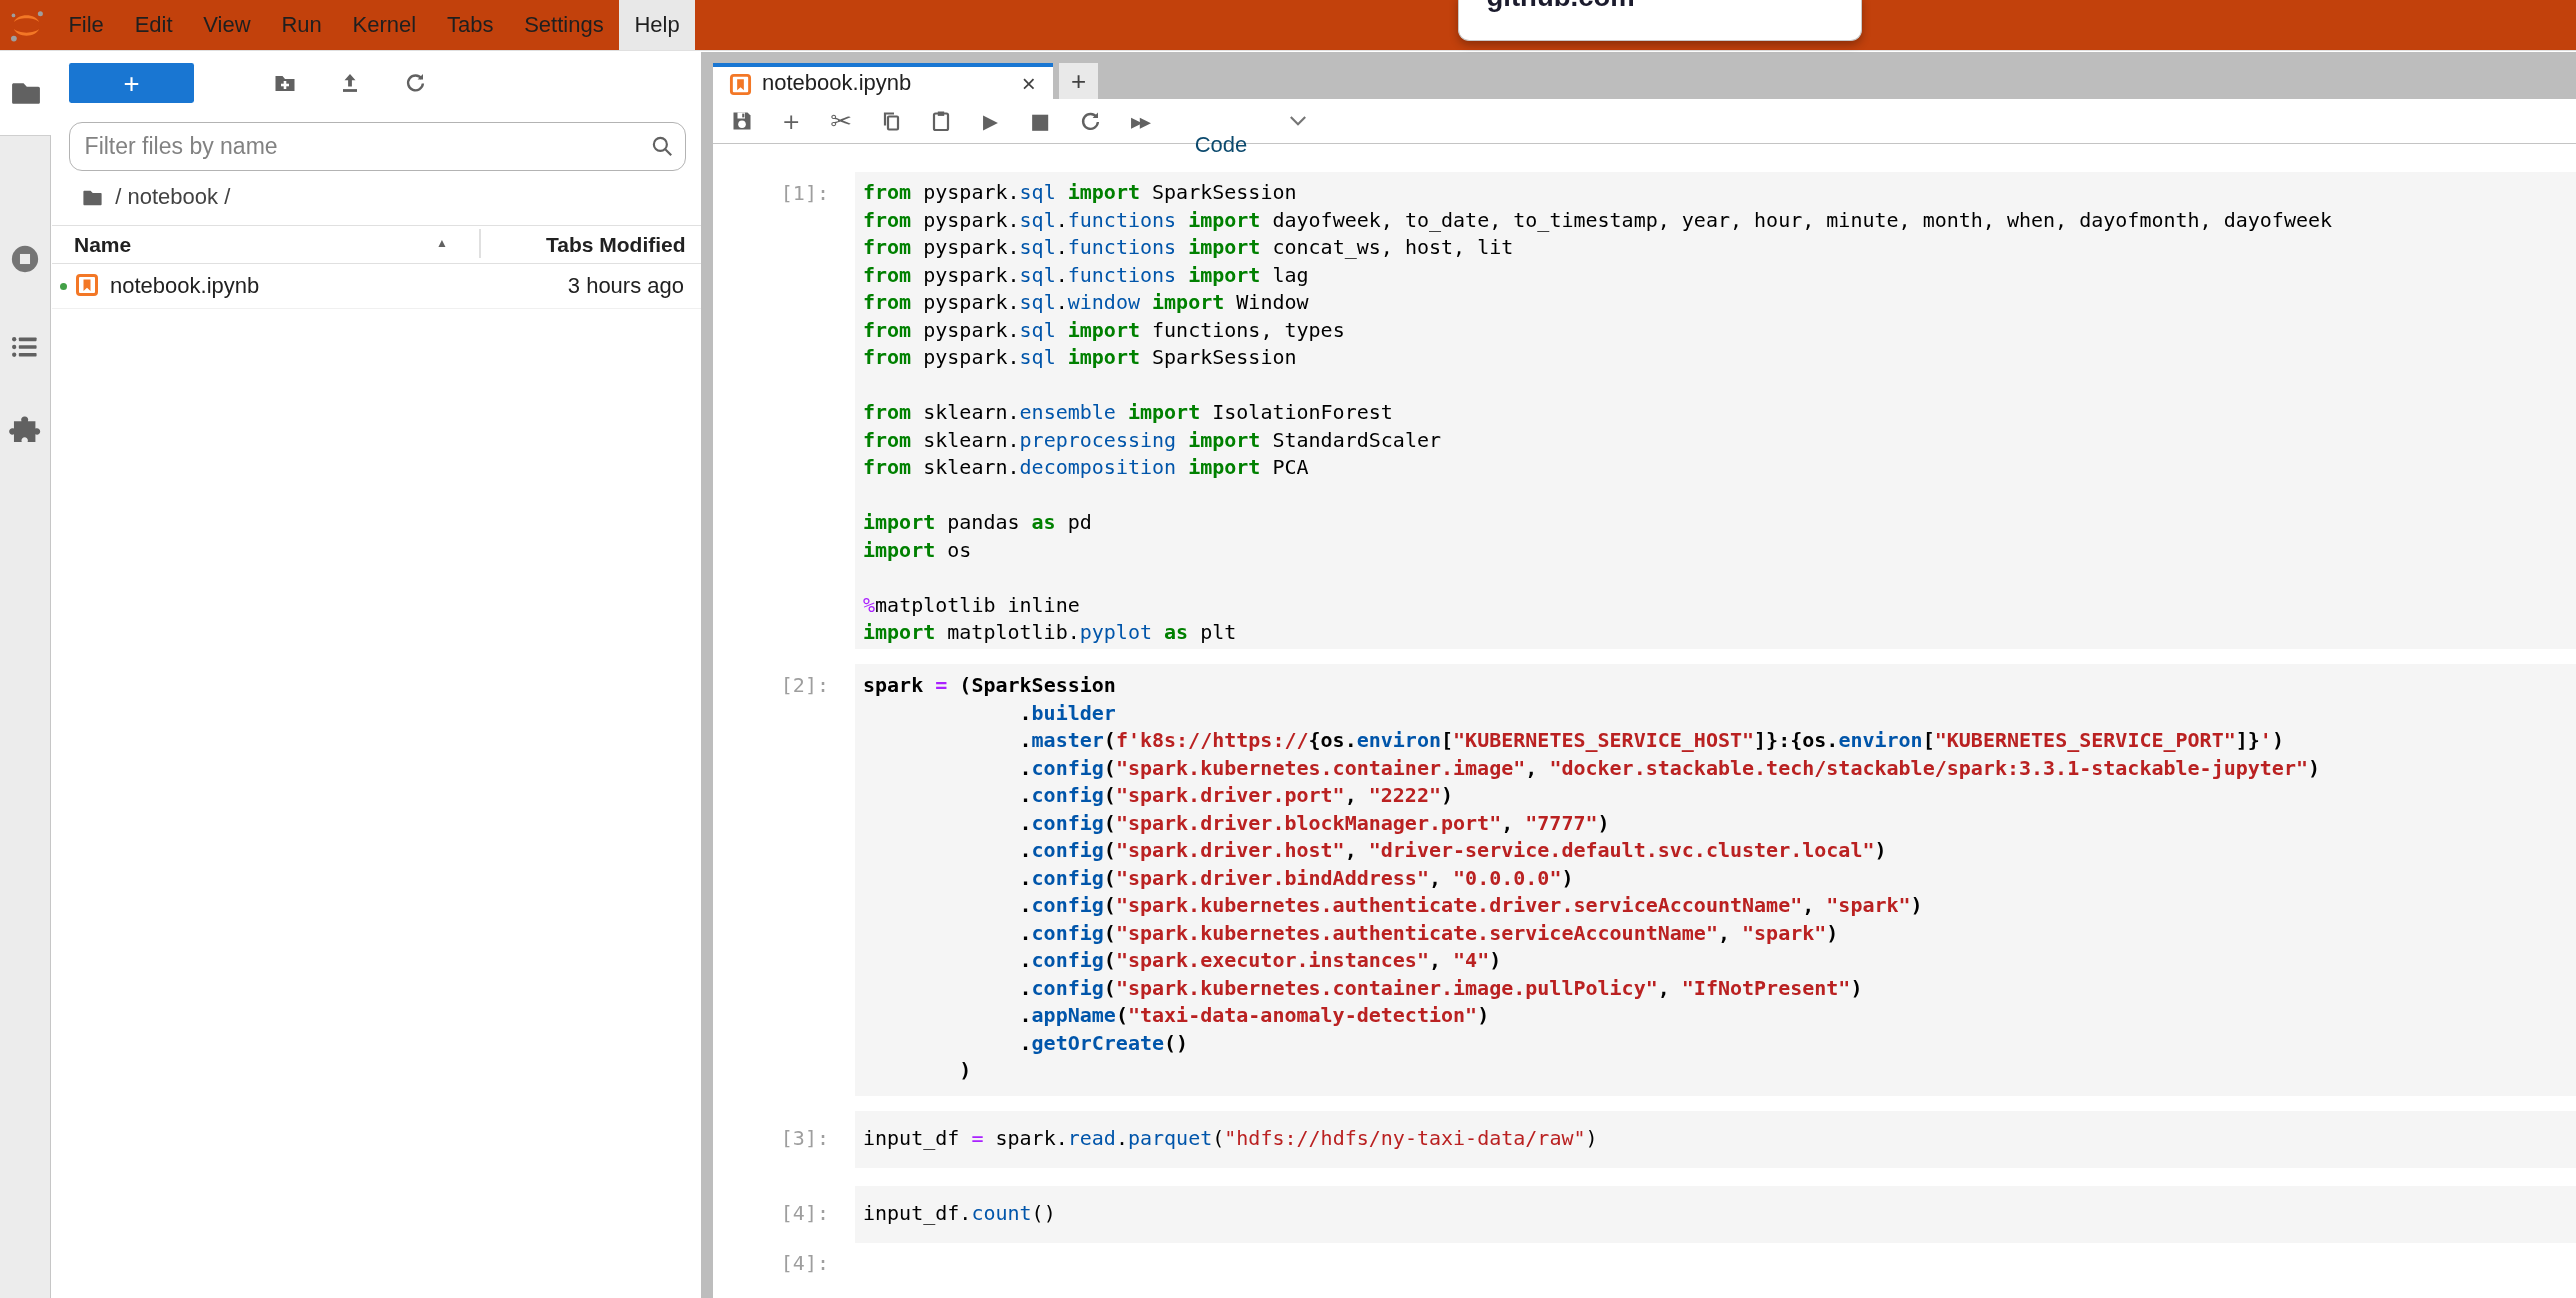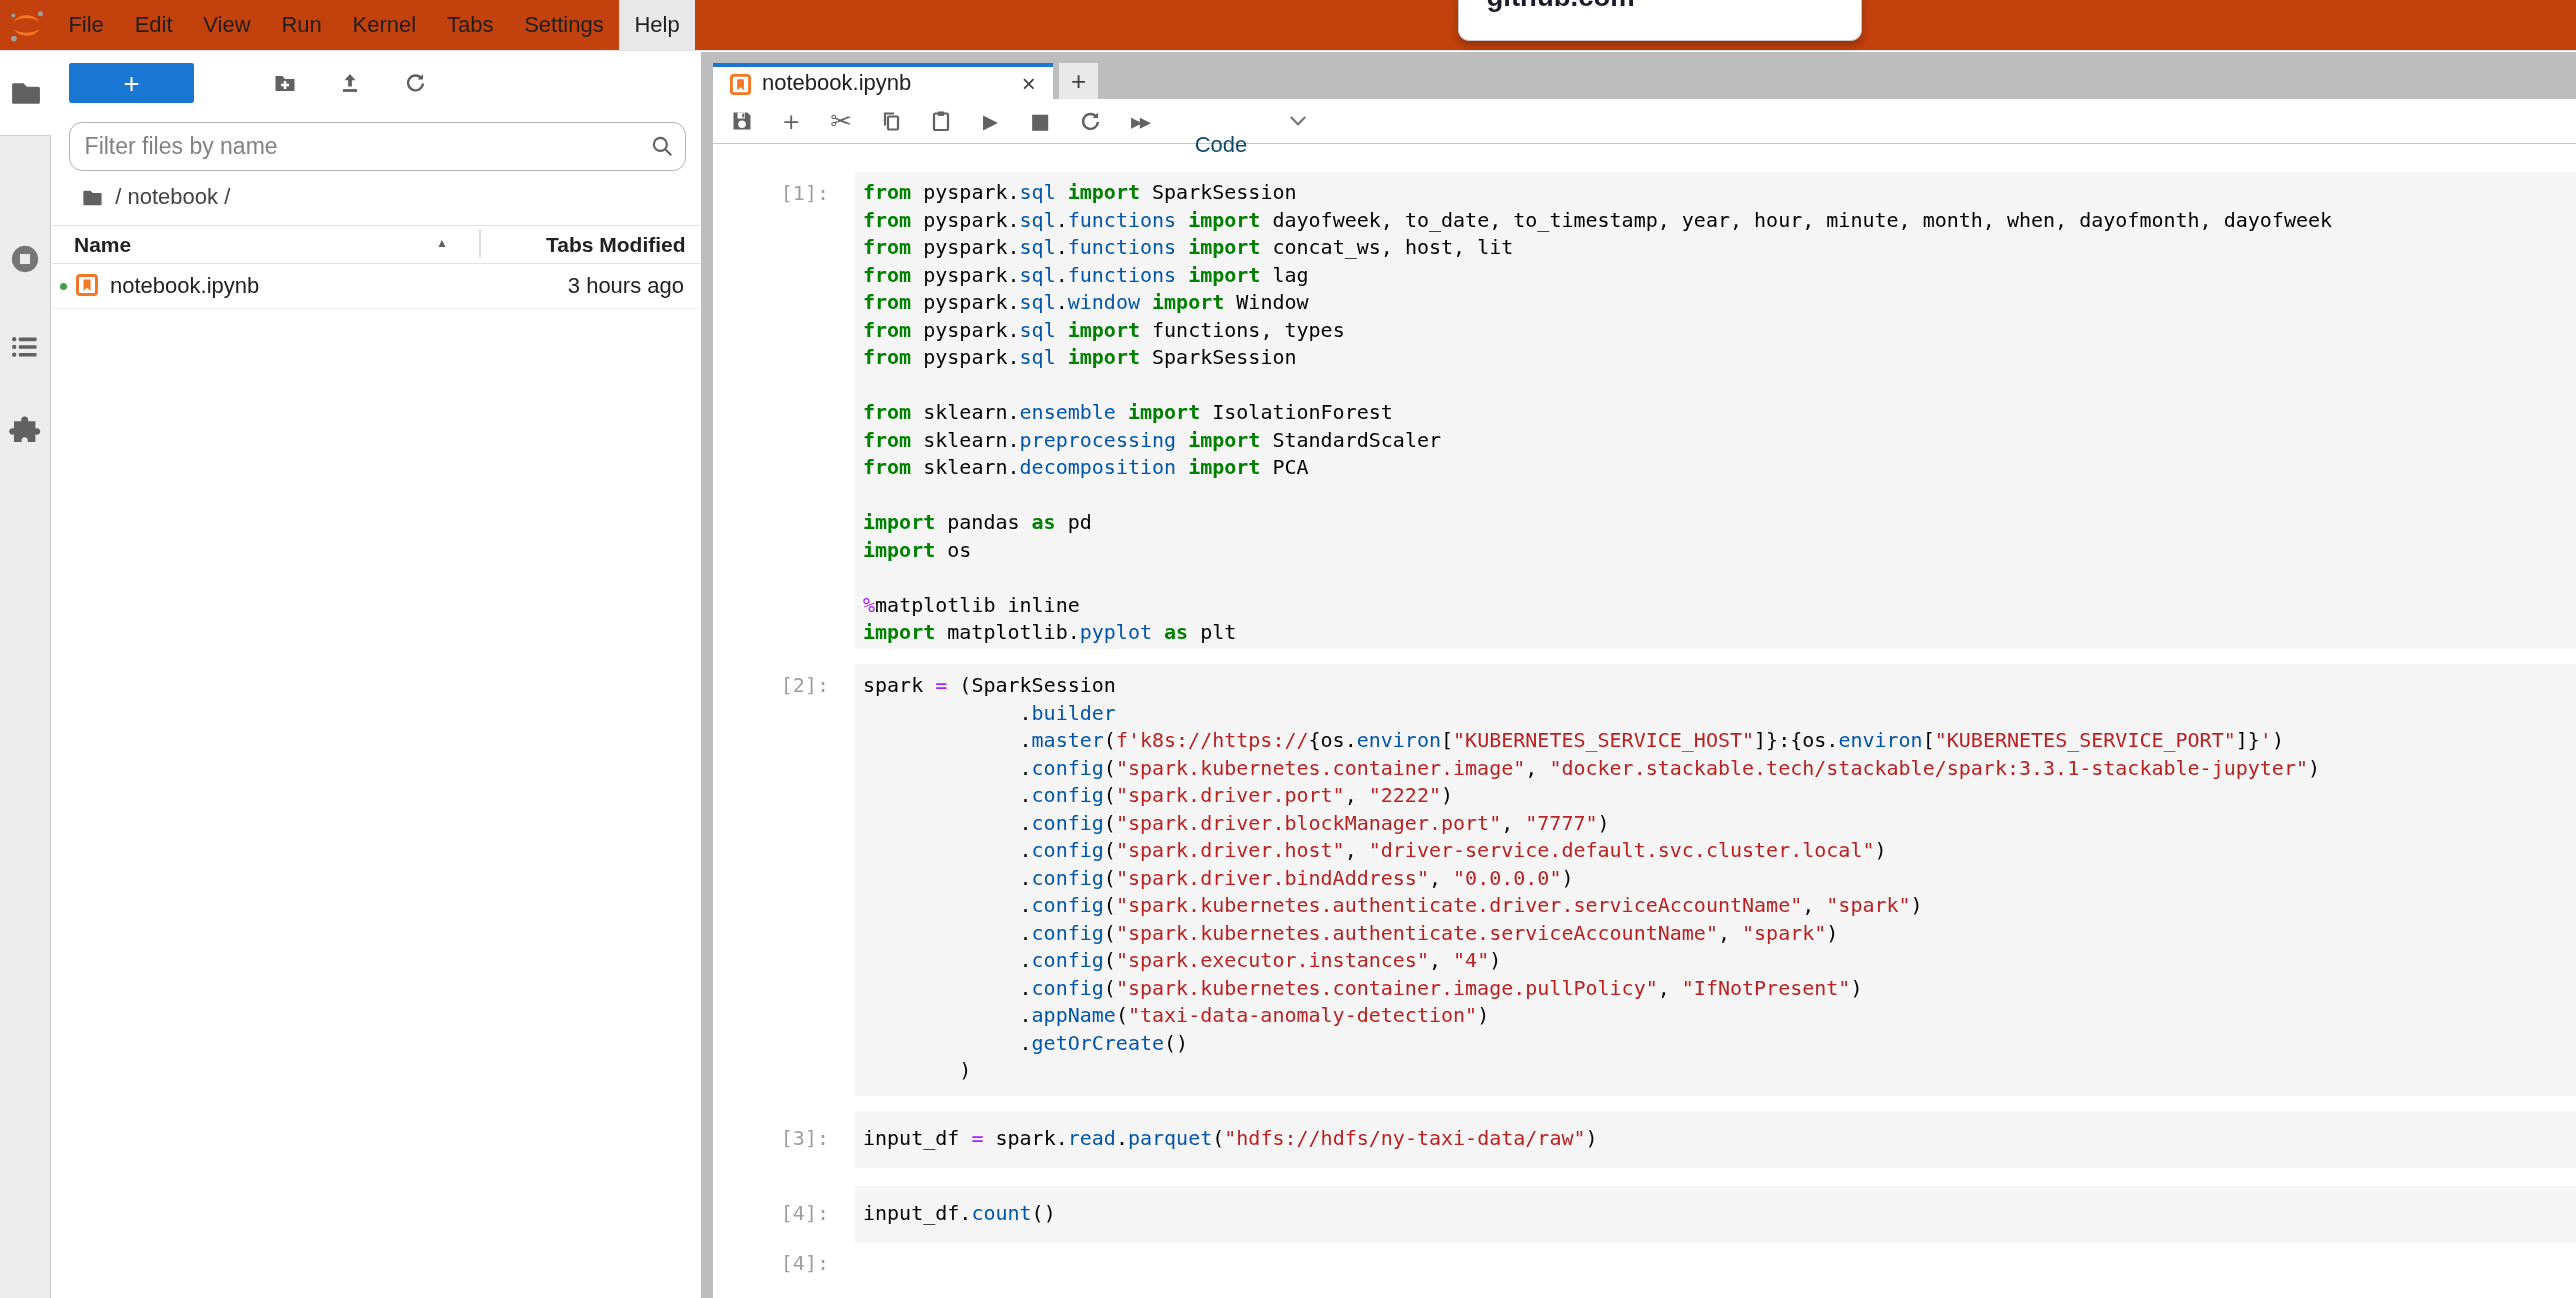--- a/index.html
+++ b/index.html
@@ -287,21 +287,21 @@
           <div class="cl"><span class="tk-k">from</span><span> sklearn.</span><span class="tk-p">preprocessing</span><span> </span><span class="tk-k">import</span><span> StandardScaler</span></div>
           <div class="cl"><span class="tk-k">from</span><span> sklearn.</span><span class="tk-p">decomposition</span><span> </span><span class="tk-k">import</span><span> PCA</span></div>
           <div class="cl">&nbsp;</div>
           <div class="cl"><span class="tk-k">import</span><span> pandas </span><span class="tk-k">as</span><span> pd</span></div>
           <div class="cl"><span class="tk-k">import</span><span> os</span></div>
           <div class="cl">&nbsp;</div>
           <div class="cl"><span class="tk-o">%</span><span>matplotlib inline</span></div>
           <div class="cl"><span class="tk-k">import</span><span> matplotlib.</span><span class="tk-p">pyplot</span><span> </span><span class="tk-k">as</span><span> plt</span></div>
         </div>
         <div class="prompt" style="top: 672px;">[2]:</div>
-        <div class="editor" style="top: 664px; height: 432px; padding-top: 8px;">
+        <div class="editor" style="top: 664px; height: 432px; padding-top: 8px; font-weight: bold;">
           <div class="cl"><span>spark </span><span class="tk-o">=</span><span> (SparkSession</span></div>
           <div class="cl"><span>             .</span><span class="tk-p">builder</span></div>
           <div class="cl"><span>             .</span><span class="tk-p">master</span><span>(</span><span class="tk-s">f'k8s://https://</span><span>{os.</span><span class="tk-p">environ</span><span>[</span><span class="tk-s">"KUBERNETES_SERVICE_HOST"</span><span>]}:{os.</span><span class="tk-p">environ</span><span>[</span><span class="tk-s">"KUBERNETES_SERVICE_PORT"</span><span>]}</span><span class="tk-s">'</span><span>)</span></div>
           <div class="cl"><span>             .</span><span class="tk-p">config</span><span>(</span><span class="tk-s">"spark.kubernetes.container.image"</span><span>, </span><span class="tk-s">"docker.stackable.tech/stackable/spark:3.3.1-stackable-jupyter"</span><span>)</span></div>
           <div class="cl"><span>             .</span><span class="tk-p">config</span><span>(</span><span class="tk-s">"spark.driver.port"</span><span>, </span><span class="tk-s">"2222"</span><span>)</span></div>
           <div class="cl"><span>             .</span><span class="tk-p">config</span><span>(</span><span class="tk-s">"spark.driver.blockManager.port"</span><span>, </span><span class="tk-s">"7777"</span><span>)</span></div>
           <div class="cl"><span>             .</span><span class="tk-p">config</span><span>(</span><span class="tk-s">"spark.driver.host"</span><span>, </span><span class="tk-s">"driver-service.default.svc.cluster.local"</span><span>)</span></div>
           <div class="cl"><span>             .</span><span class="tk-p">config</span><span>(</span><span class="tk-s">"spark.driver.bindAddress"</span><span>, </span><span class="tk-s">"0.0.0.0"</span><span>)</span></div>
           <div class="cl"><span>             .</span><span class="tk-p">config</span><span>(</span><span class="tk-s">"spark.kubernetes.authenticate.driver.serviceAccountName"</span><span>, </span><span class="tk-s">"spark"</span><span>)</span></div>
           <div class="cl"><span>             .</span><span class="tk-p">config</span><span>(</span><span class="tk-s">"spark.kubernetes.authenticate.serviceAccountName"</span><span>, </span><span class="tk-s">"spark"</span><span>)</span></div>

